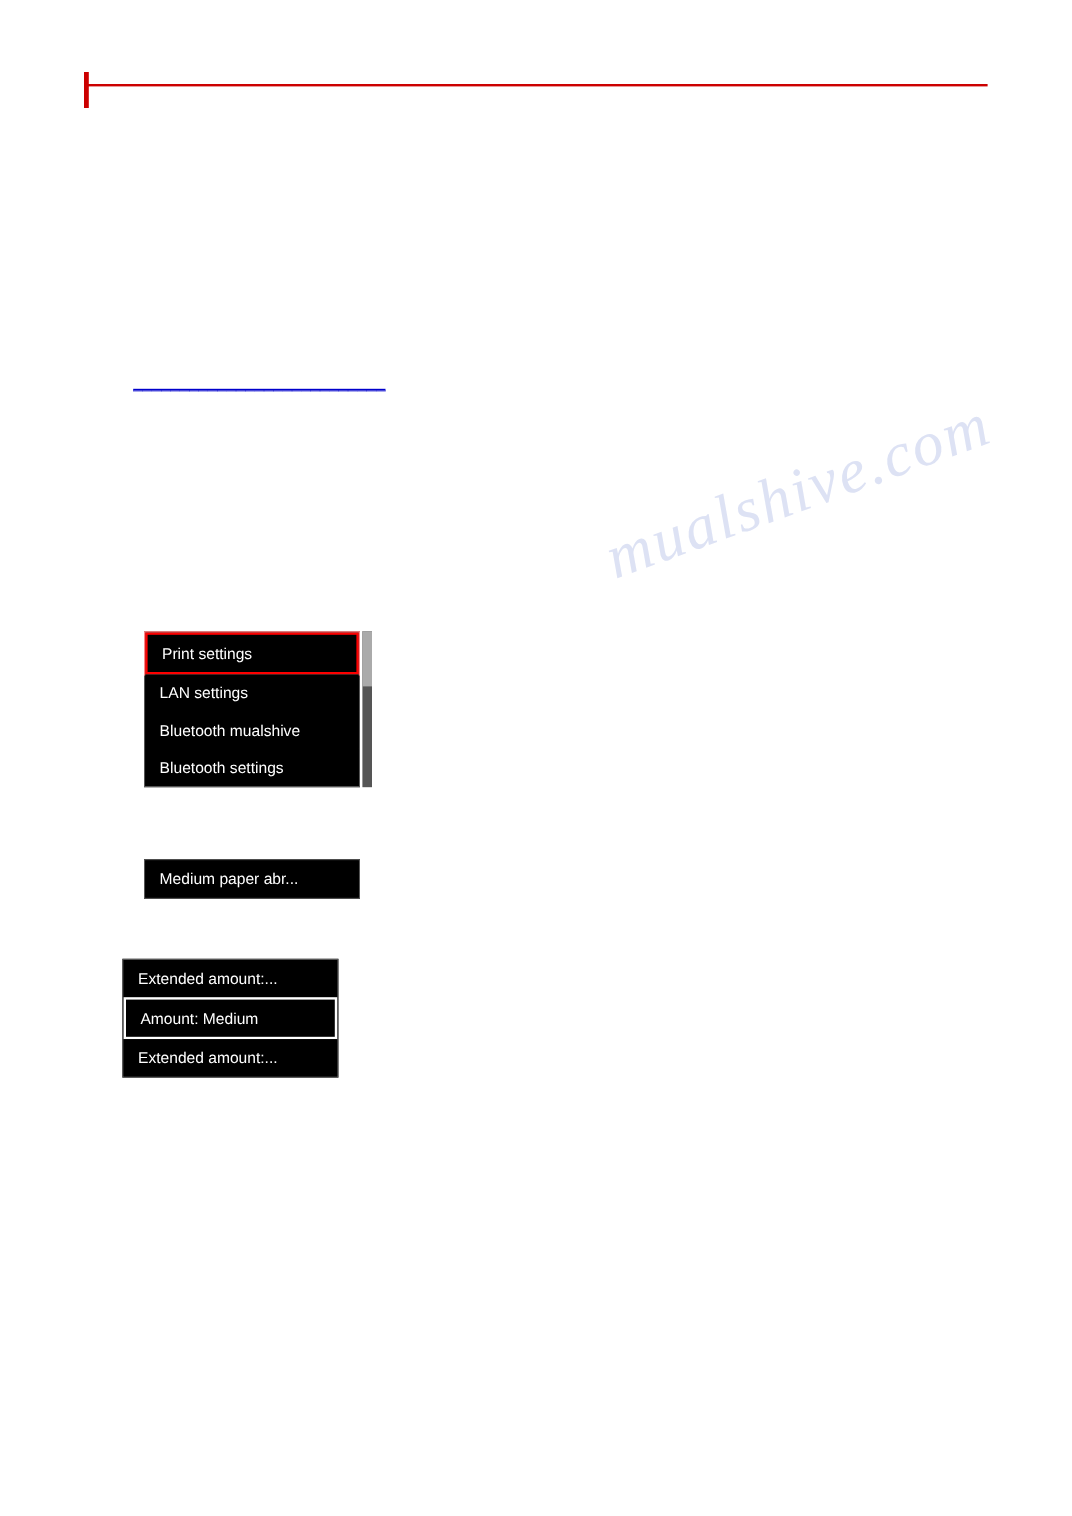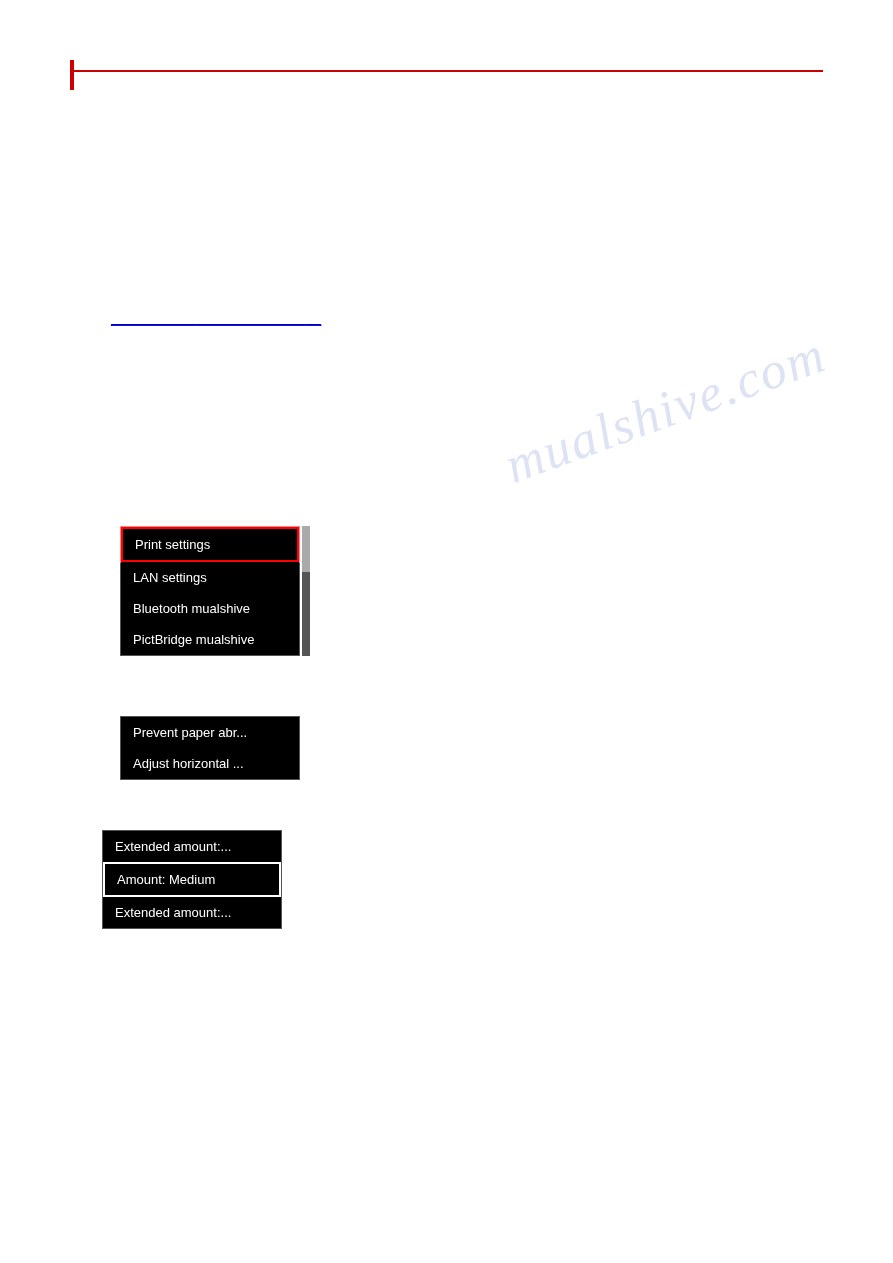--- a/index.html
+++ b/index.html
@@ -145,32 +145,31 @@
   <div style="margin-top: 130px; margin-left: 41px;">
     <span class="link-text">___________________________</span>
   </div>
 
   <div class="menu-section" style="margin-top: 180px;">
     <div class="first-menu-wrapper">
       <div class="menu-list" id="menu1-list">
       <div class="menu-item" style="border: 2px solid rgb(255, 0, 0); outline: rgb(255, 136, 136) solid 1px;">Print settings</div>
           <div class="menu-item">LAN settings</div>
           <div class="menu-item">Bluetooth mualshive</div>
-          <div class="menu-item">PictBridge mualshive</div>
+          <div class="menu-item">Bluetooth settings</div>
         </div>
       <div class="v-scroll">
         <div class="v-scroll-thumb"></div>
       </div>
     </div>
   </div>
 
   <div class="menu-section-2">
     <div class="menu-list" id="menu2-list">
-    <div class="menu-item">Prevent paper abr...</div>
-        <div class="menu-item">Adjust horizontal ...</div>
+    <div class="menu-item">Medium paper abr...</div>
       </div>
   </div>
 
   <div class="menu-section-3">
     <div class="menu-list" id="menu3-list">
     <div class="menu-item">Extended amount:...</div>
         <div class="menu-item" style="border: 2px solid rgb(255, 255, 255);">Amount: Medium</div>
         <div class="menu-item">Extended amount:...</div>
       </div>
   </div>

